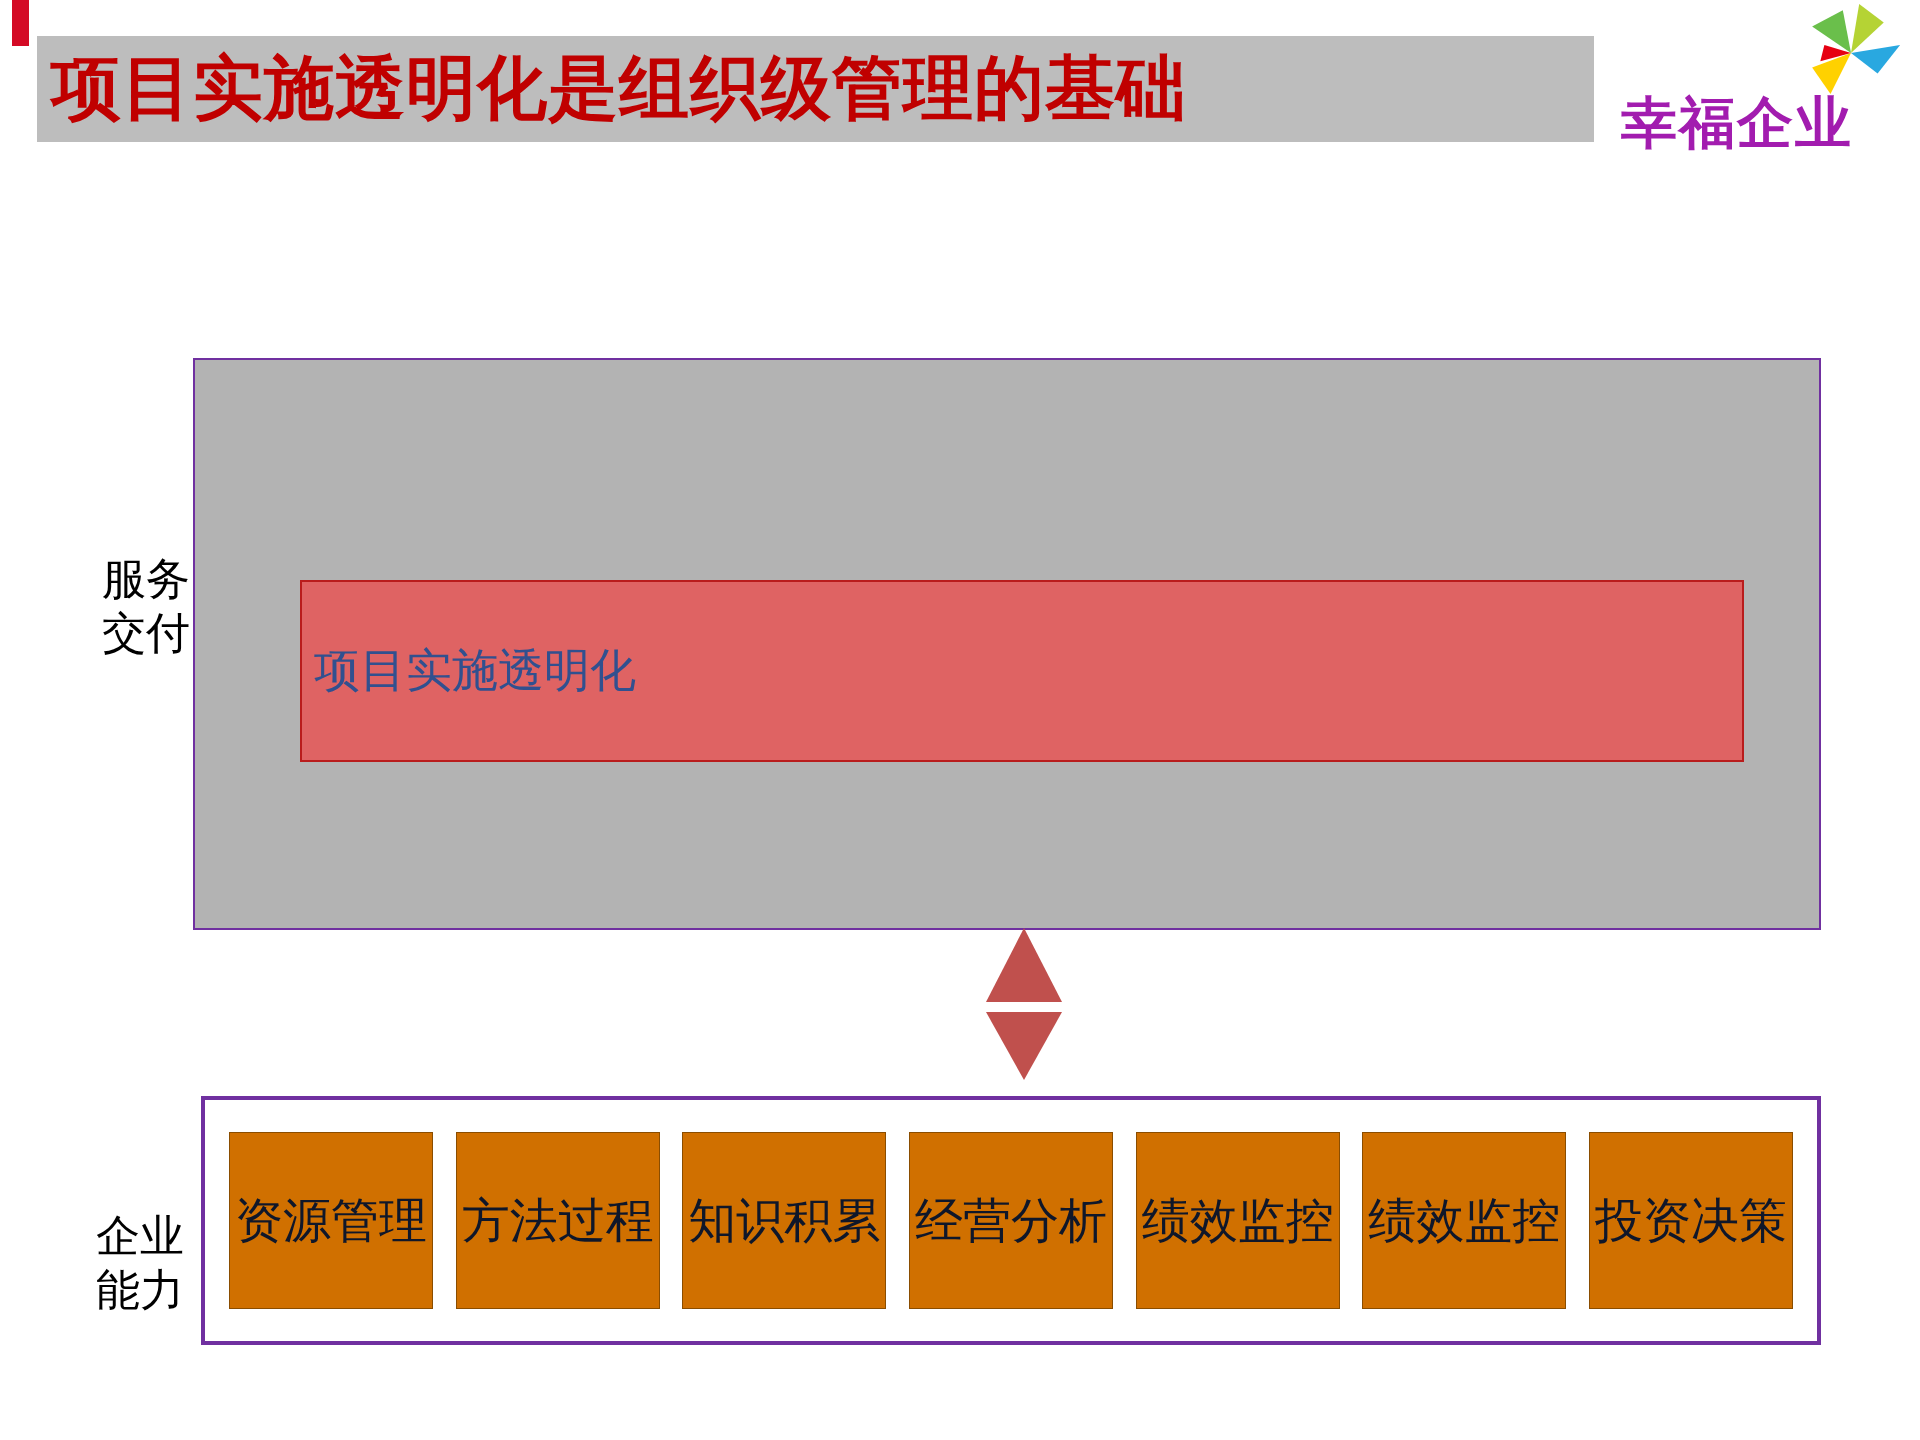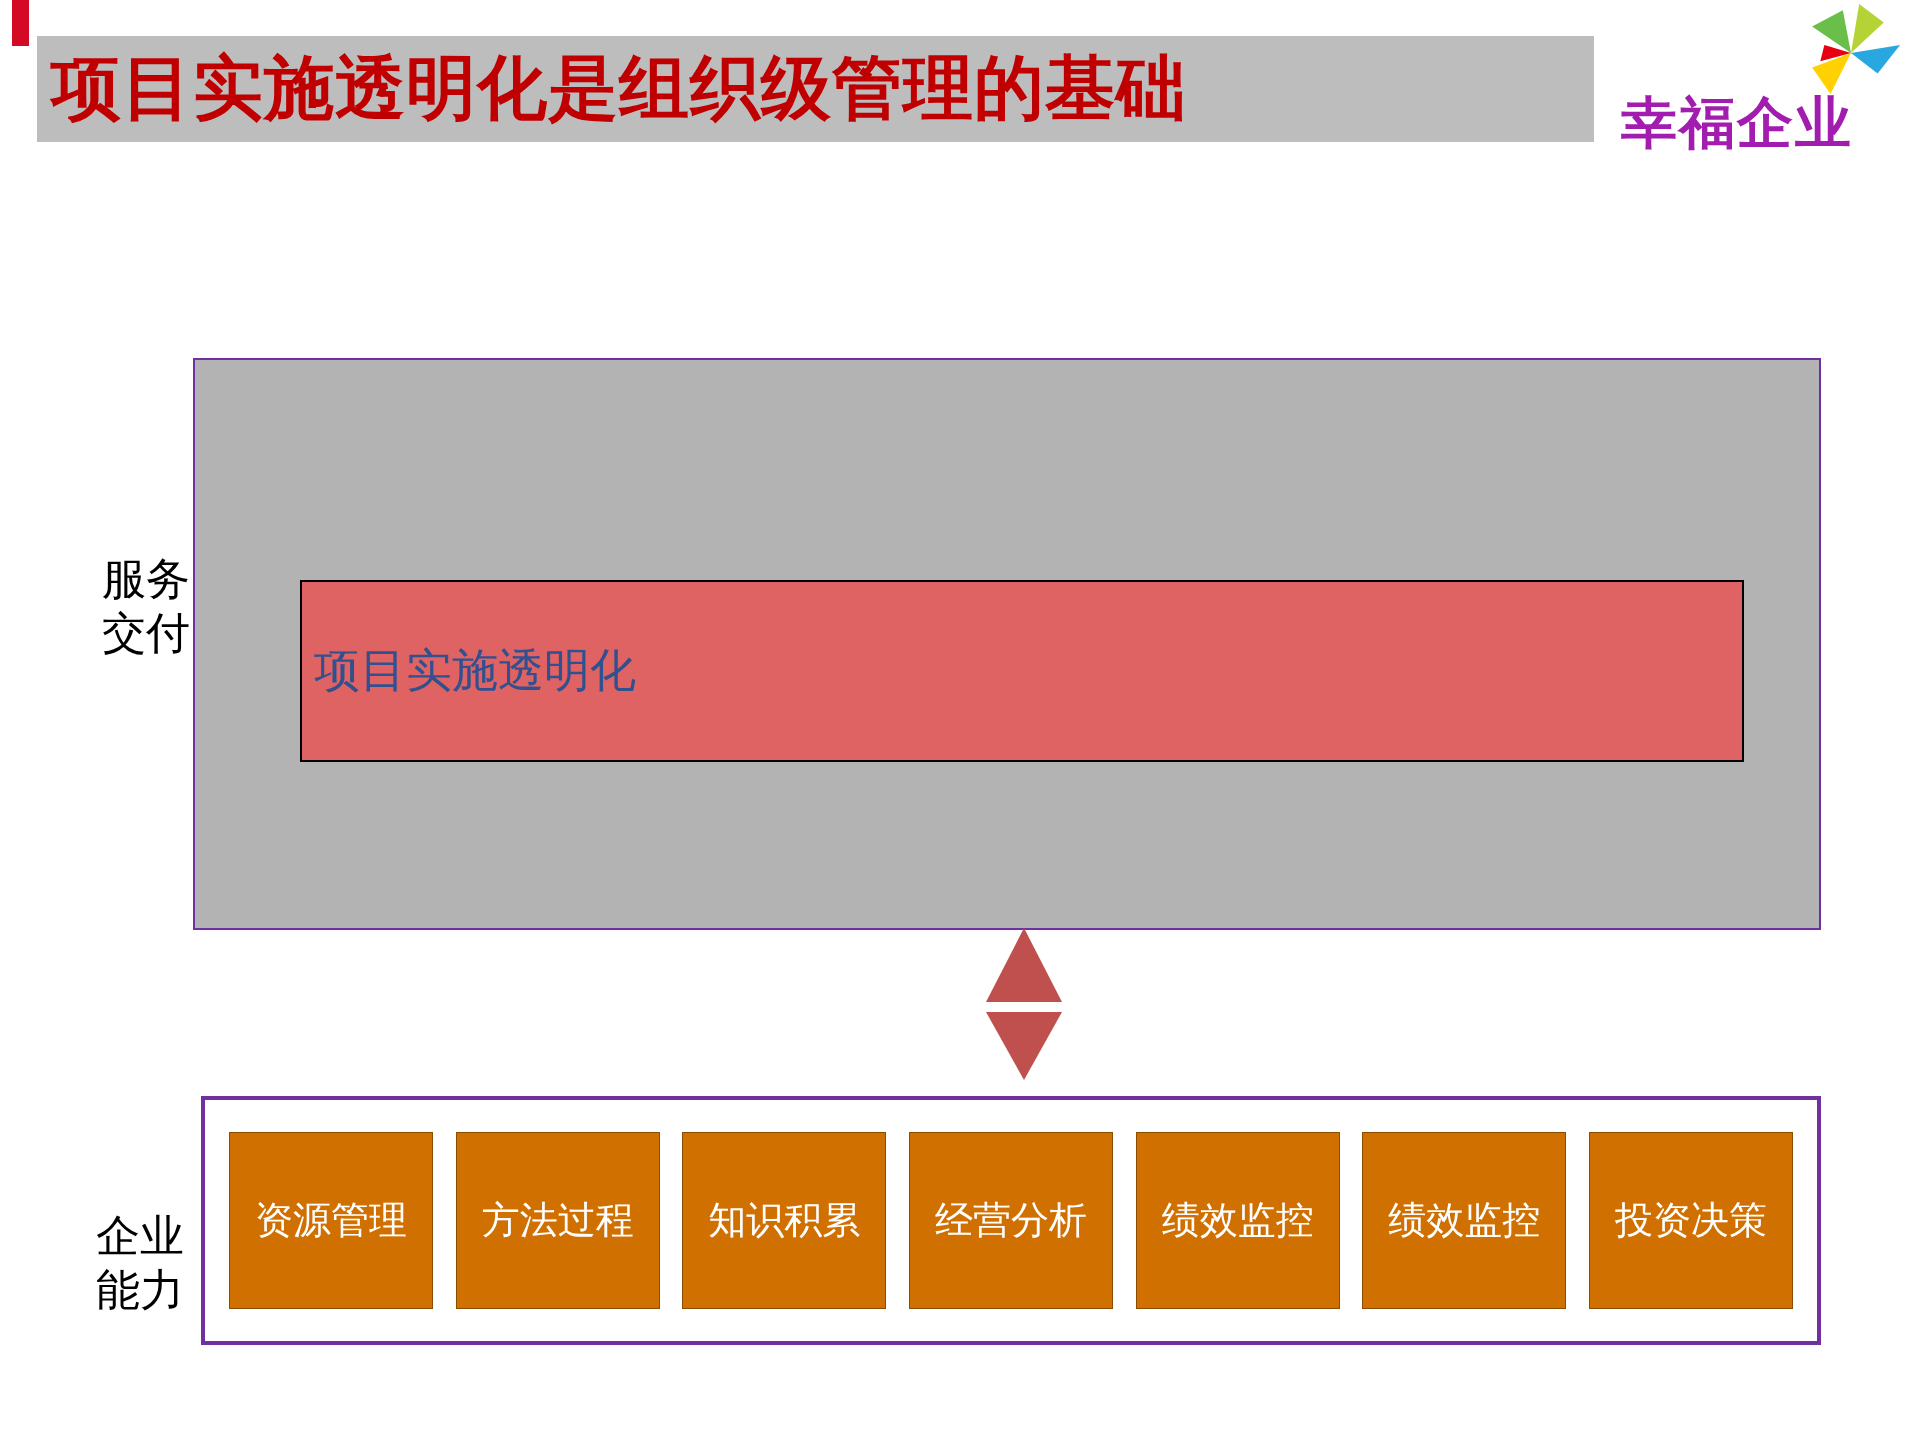--- a/index.html
+++ b/index.html
@@ -32,21 +32,21 @@
     font-size:56px; font-weight:bold; color:#a21caf; letter-spacing:2px; white-space:nowrap;
   }
 
   
   .service-panel {
     position:absolute; left:193px; top:358px; width:1628px; height:572px;
     background:#b3b3b3; border:2px solid #7030a0;
   }
   .transparency-bar {
     position:absolute; left:105px; top:220px; width:1444px; height:182px;
-    background:#df6363; border:2px solid #000000;
+    background:#df6363; border:2px solid #b91c1c;
     display:flex; align-items:center;
   }
   .transparency-label {
     font-family:"DejaVu Serif", serif; font-size:46px; color:#31508f;
     padding-left:12px; white-space:nowrap;
   }
 
   
   .side-label {
     position:absolute; font-family:Liberation Mono, monospace; font-size:44px;
@@ -64,21 +64,21 @@
     position:absolute; left:201px; top:1096px; width:1620px; height:249px;
     background:#ffffff; border:4px solid #7030a0;
     display:flex; align-items:center; justify-content:space-between;
     padding:0 24px;
   }
   .capability-item {
     width:204px; height:177px; background:#d07000; border:1px solid #8a4d00;
     display:flex; align-items:center; justify-content:center; overflow:visible;
   }
   .capability-item span {
-    font-family:Liberation Sans, sans-serif; font-size:38px; color:#ffffff; white-space:nowrap;
+    font-family:Liberation Sans, sans-serif; font-size:48px; color:#0f172a; white-space:nowrap;
   }
 </style>
 </head>
 <body>
 
 <div class="slide">
 
   <div class="red-corner"></div>
 
   <div class="title-bar">

